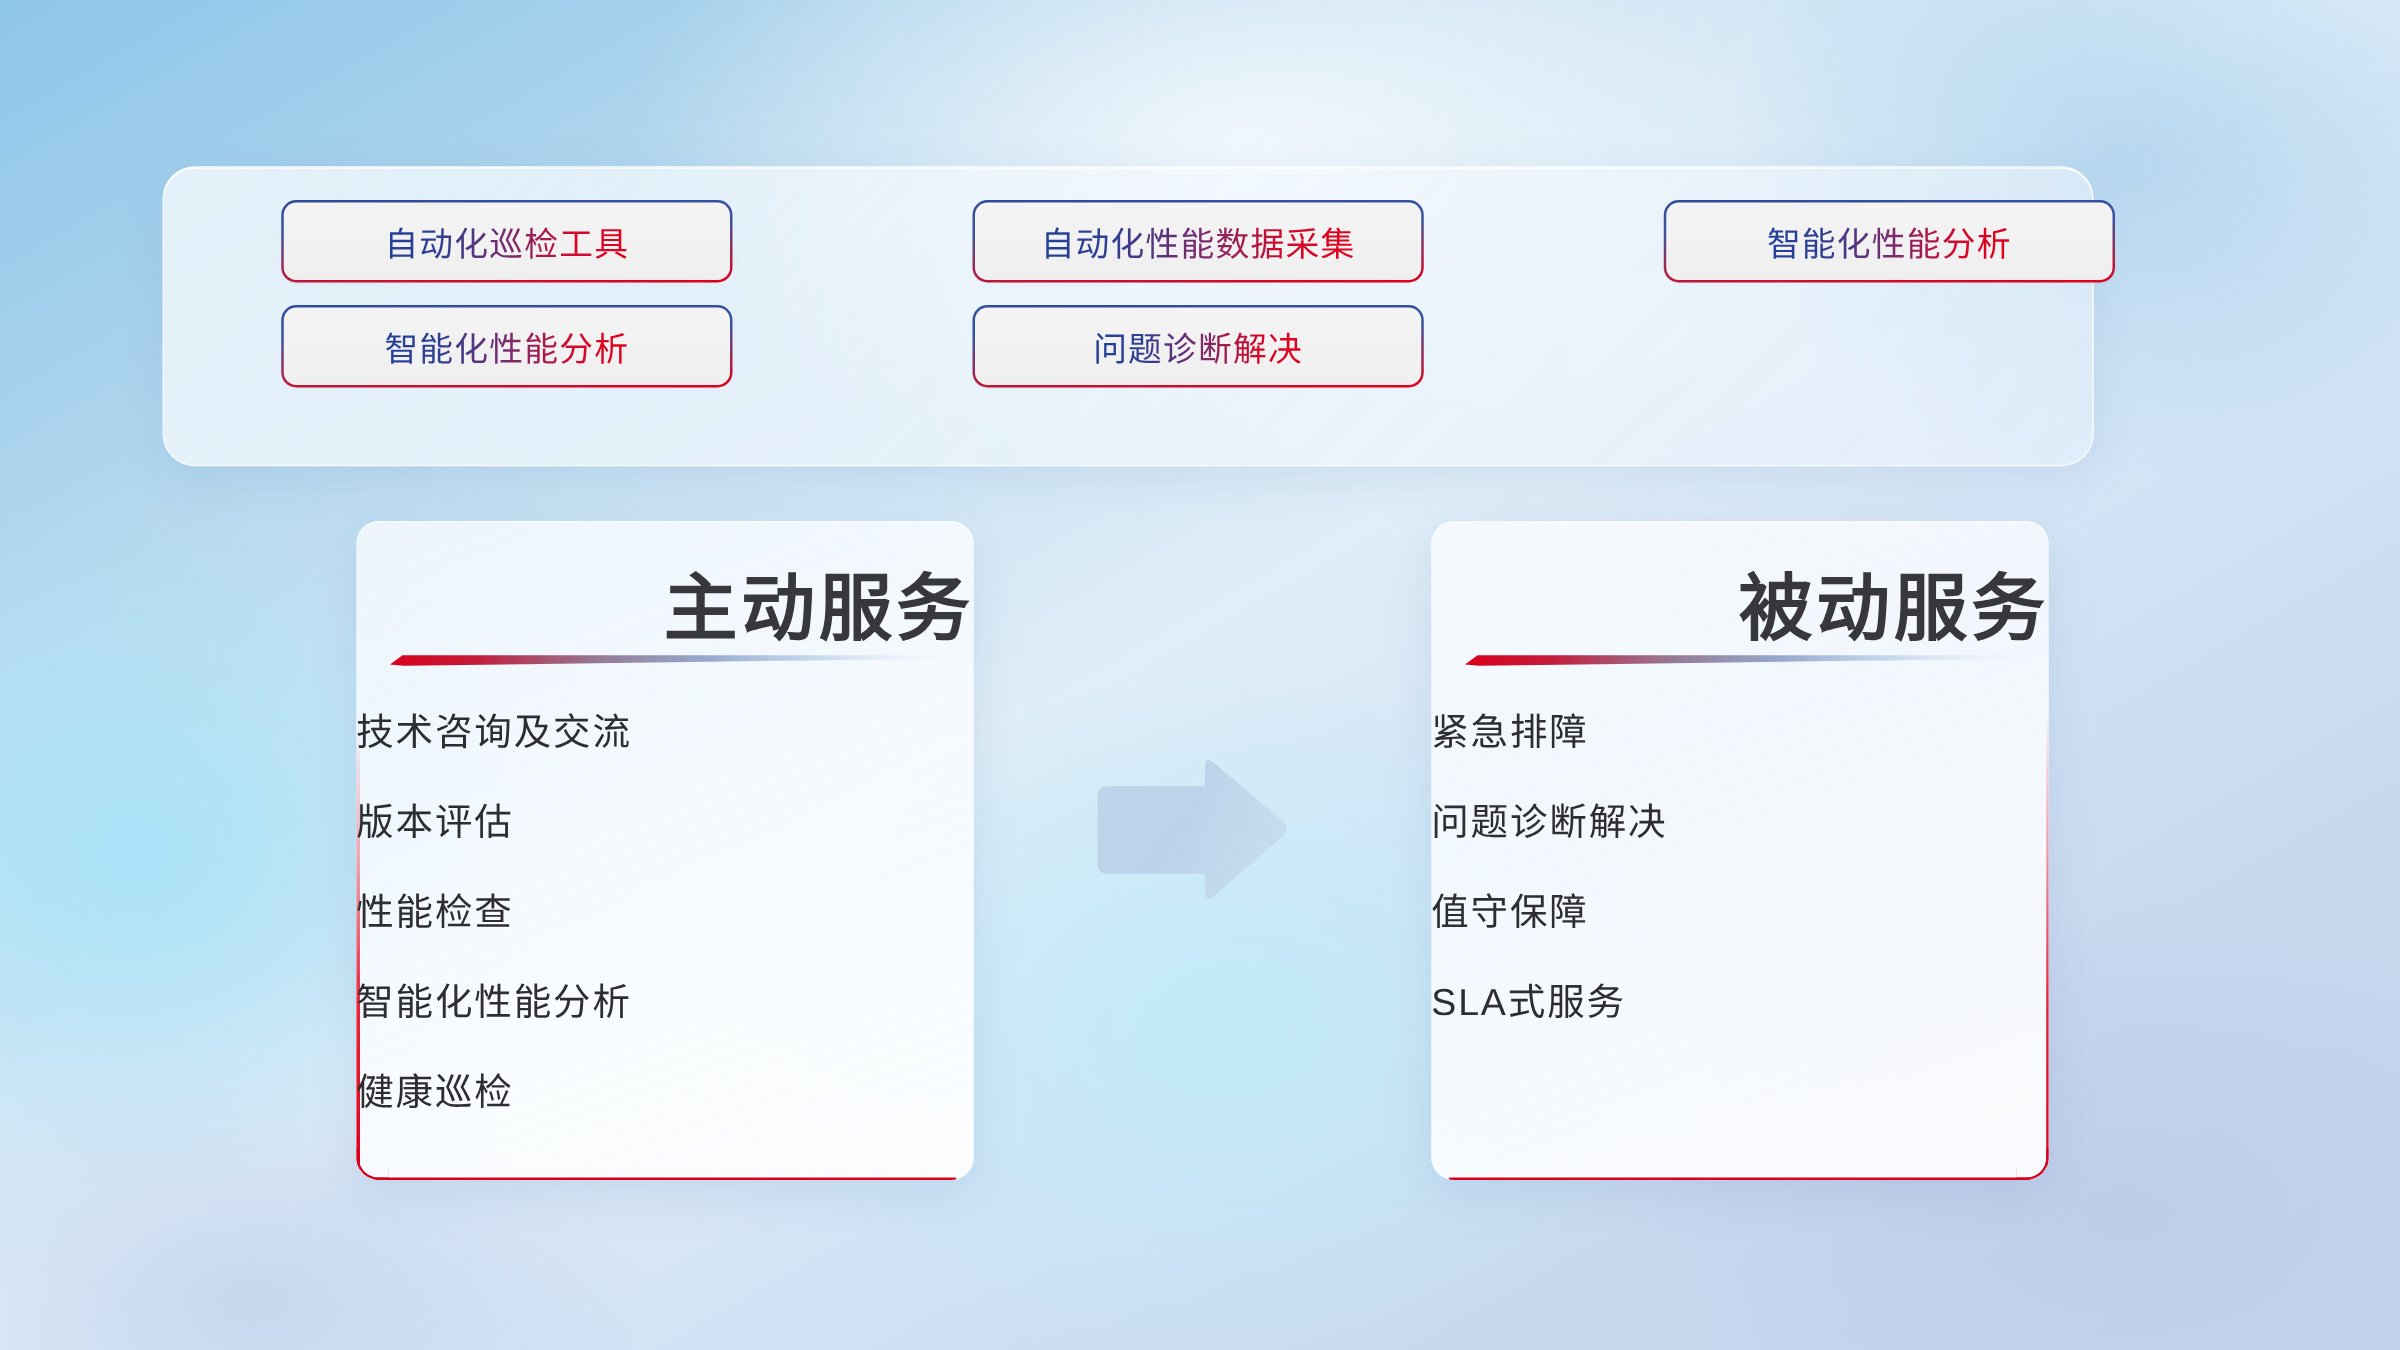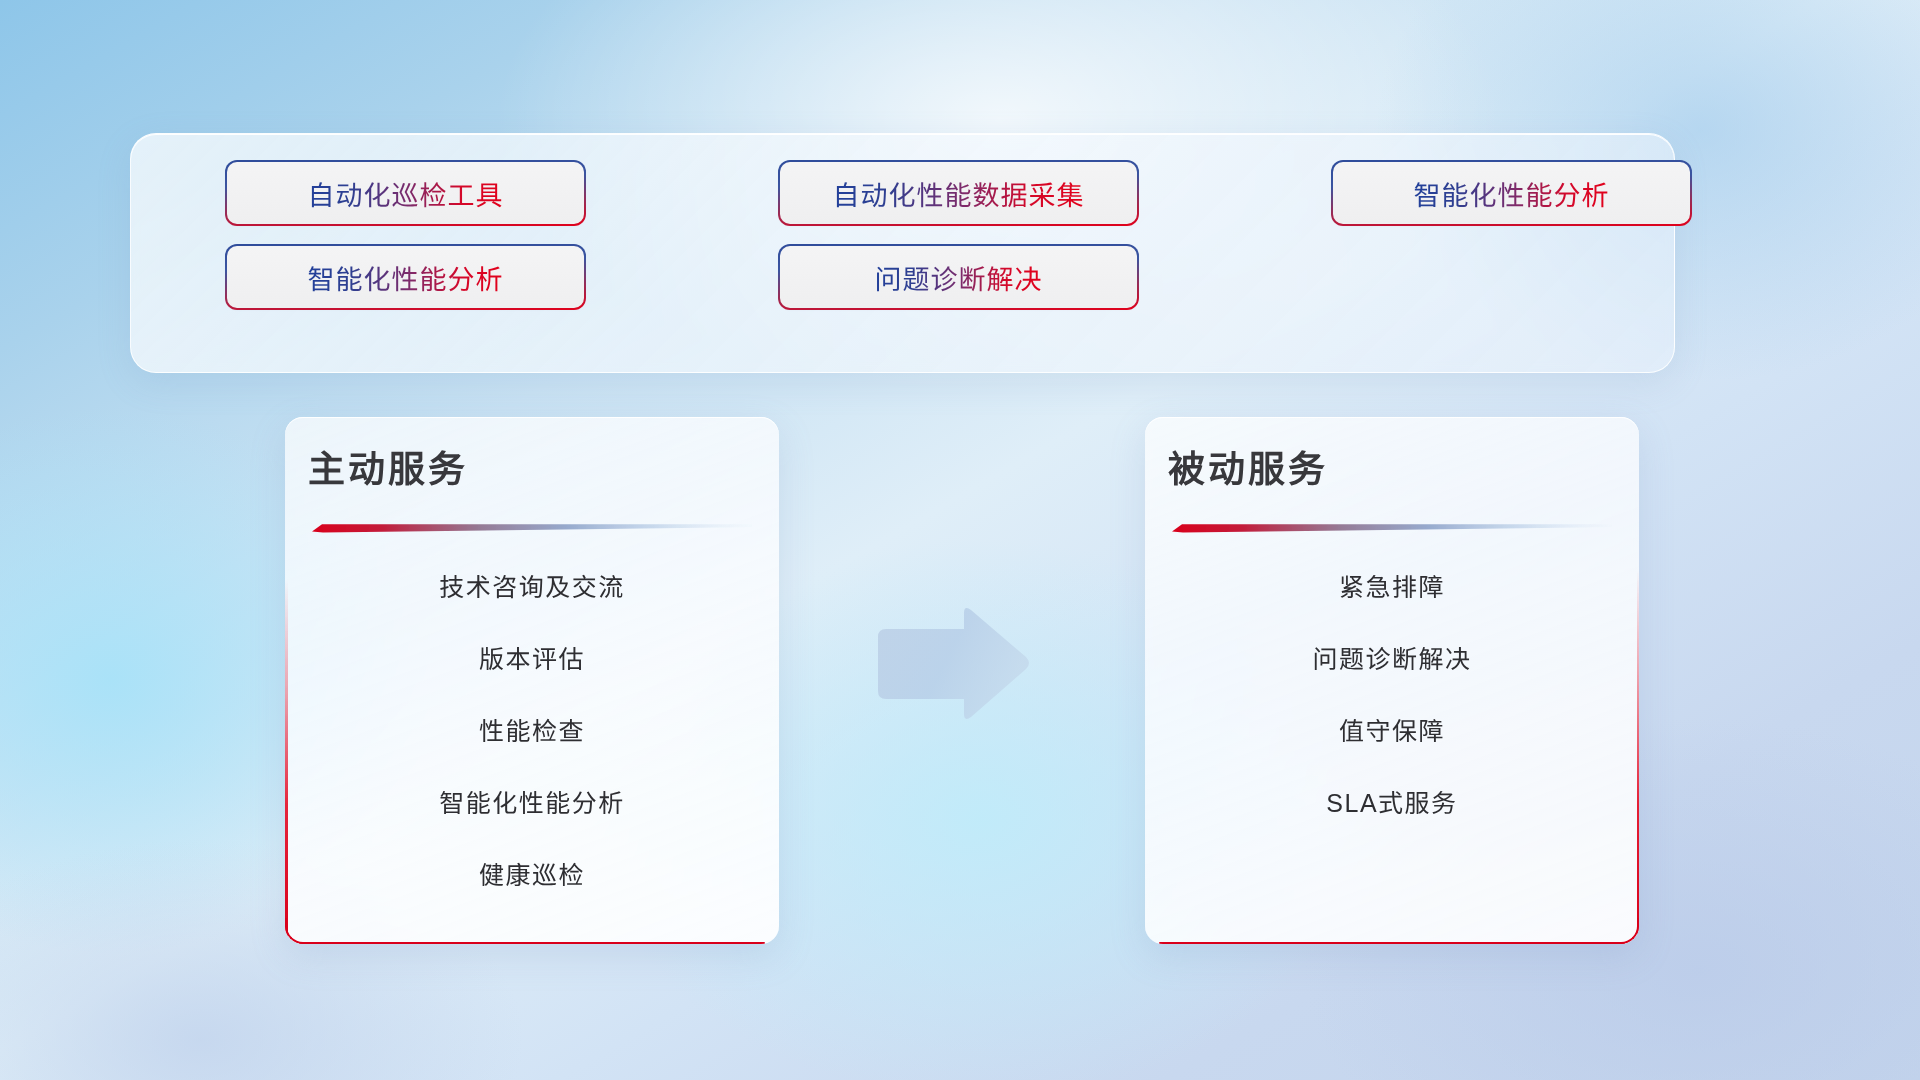--- a/index.html
+++ b/index.html
@@ -175,22 +175,22 @@
     box-sizing: border-box;
   }
   .corner-bl { left: 0; bottom: 0; border-left: 2.5px solid #d9001b; border-bottom-left-radius: 18px; }
   .corner-br { right: 0; bottom: 0; border-right: 2.5px solid #d9001b; border-bottom-right-radius: 18px; }
 
   .card-title {
     position: absolute;
     top: 22px;
     left: 0;
     right: 0;
-    text-align: left;
-    font-size: 37px;
+    text-align: right;
+    font-size: 59px;
     font-weight: 700;
     letter-spacing: 3px;
     color: #38383c;
     padding-left: 23px;
   }
 
   
   .divider {
     position: absolute;
     left: 27px;
@@ -205,22 +205,21 @@
     left: 0;
     right: 0;
     top: 134px;
     padding: 0;
     margin: 0;
     list-style: none;
   }
   .card-list li {
     height: 72px;
     line-height: 72px;
-    text-align: center;
-    font-size: 25px;
+    font-size: 30px;
     letter-spacing: 1.5px;
     color: #2e2e32;
     font-weight: 400;
   }
 
   
   #flow-arrow {
     position: absolute;
     left: 872px;
     top: 605px;

